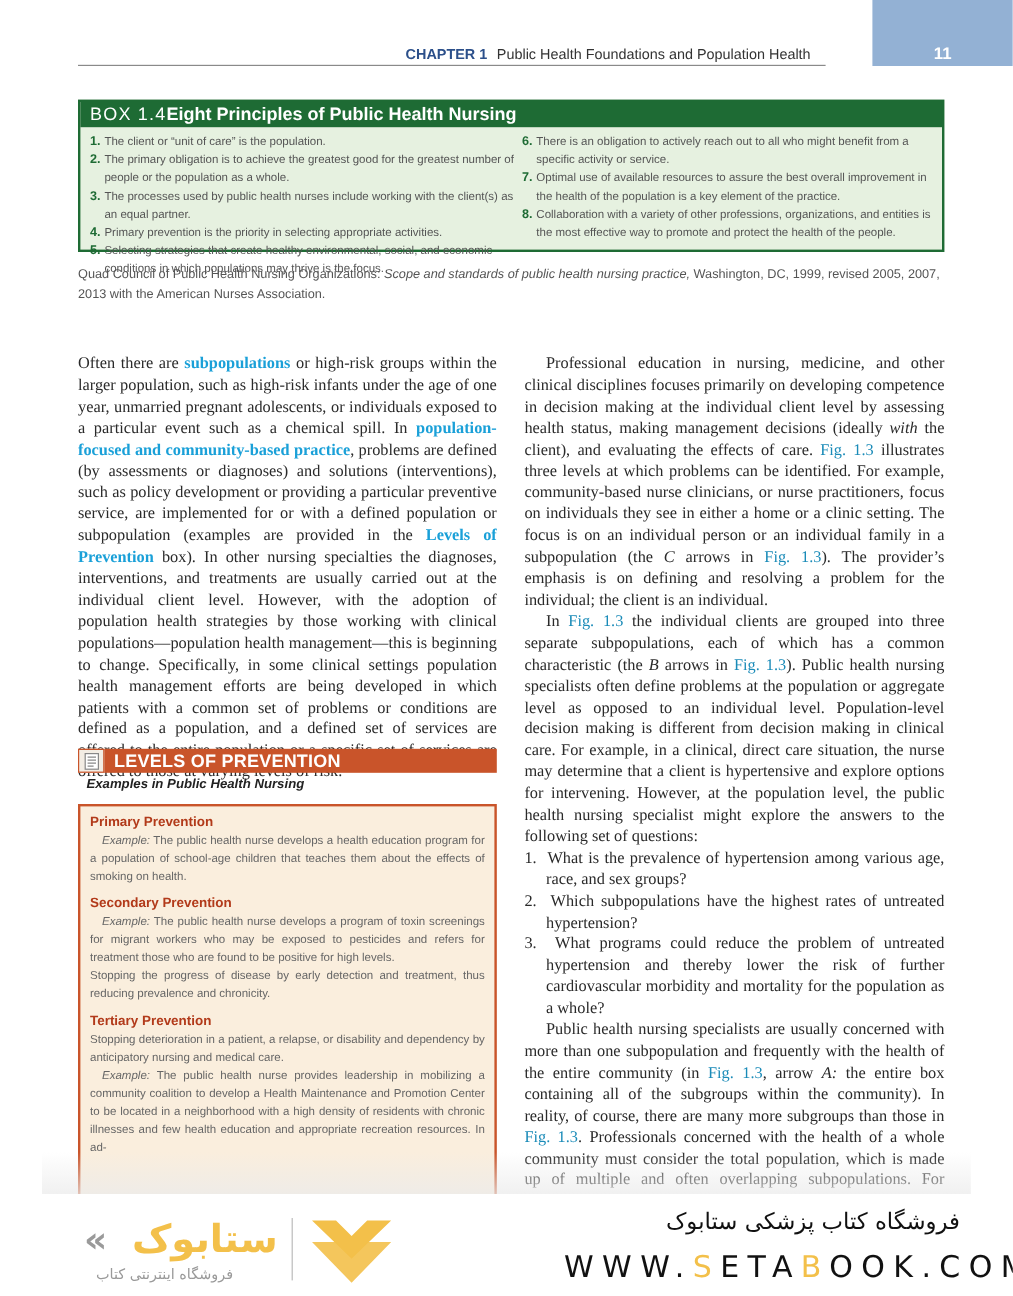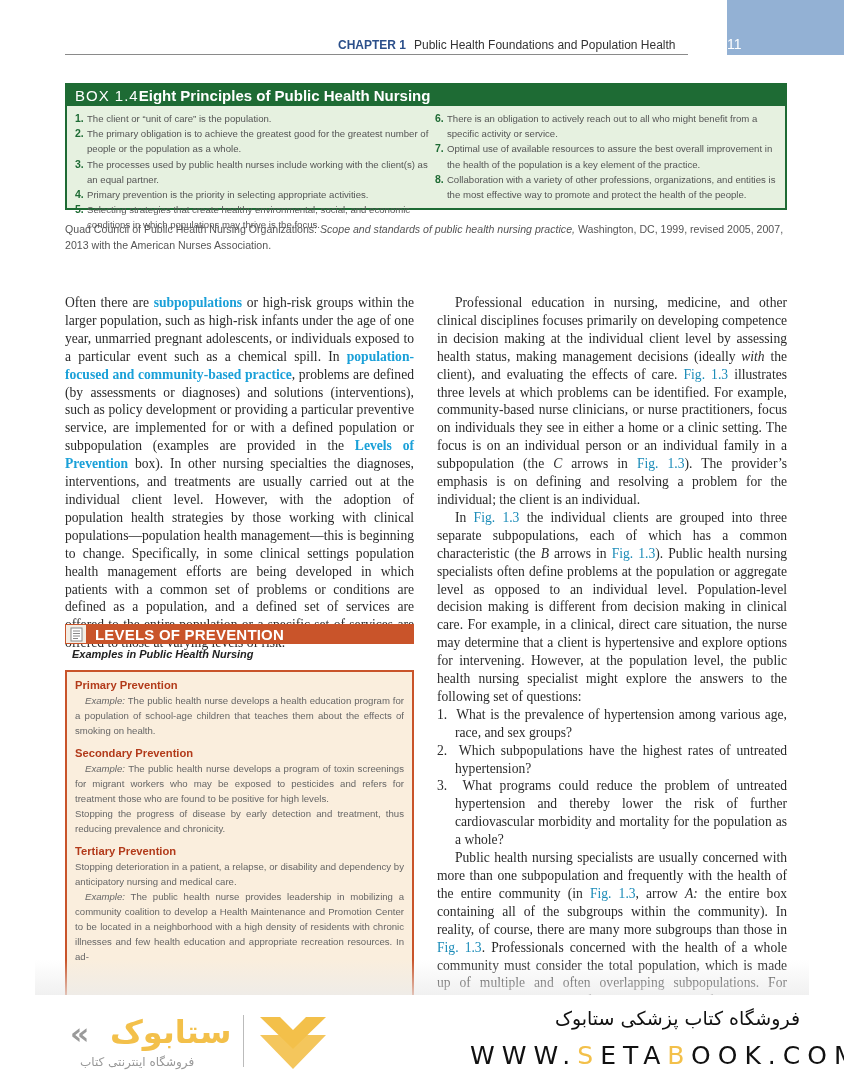--- a/index.html
+++ b/index.html
@@ -5,21 +5,21 @@
   * { box-sizing: border-box; margin: 0; padding: 0; }
   html, body { width: 844px; height: 1080px; background: #ffffff; overflow: hidden; }
   body { position: relative; font-family: "Liberation Serif", serif; color: #2a2a2a; }
 
   
   .run-head { position: absolute; left: 0; top: 0; width: 688px; height: 56px; }
   .run-head .rule { position: absolute; left: 65px; right: 0; top: 54px; height: 1px; background: #8a8a8a; }
   .run-head .chap { position: absolute; left: 338px; top: 38px; font-family: "Liberation Sans", sans-serif; font-size: 12px; color: #333; white-space: nowrap; }
   .run-head .chap b { color: #2b4f8a; font-weight: bold; margin-right: 8px; }
   .run-head .pagetab { position: absolute; left: 727px; top: 0; width: 117px; height: 55px; background: #93b1d4; }
-  .run-head .pagenum { position: absolute; left: 0; right: 0; top: 36px; text-align: left; font-family: "Liberation Sans", sans-serif; font-weight: normal; font-size: 14px; color: #ffffff; }
+  .run-head .pagenum { position: absolute; left: 0; right: 0; top: 36px; text-align: center; font-family: "Liberation Sans", sans-serif; font-weight: bold; font-size: 14px; color: #ffffff; }
 
   
   .box14 { position: absolute; left: 65px; top: 83px; width: 722px; height: 127px; border: 2px solid #1e6b34; background: #e6f1e0; }
   .box14 .bar { height: 21px; background: #1e6b34; color: #fff; font-family: "Liberation Sans", sans-serif; font-size: 15px; line-height: 21px; padding-left: 8px; white-space: nowrap; }
   .box14 .bar .num { font-weight: normal; letter-spacing: 1px; }
   .box14 .bar .ttl { font-weight: bold; text-align: center; }
   .box14 .cols { display: flex; padding: 5px 8px 0 8px; }
   .box14 .col { font-family: "Liberation Sans", sans-serif; font-size: 9.6px; line-height: 15.2px; color: #555; }
   .box14 .col.left { width: 358px; }
   .box14 .col.right { width: 346px; margin-left: 6px; }

